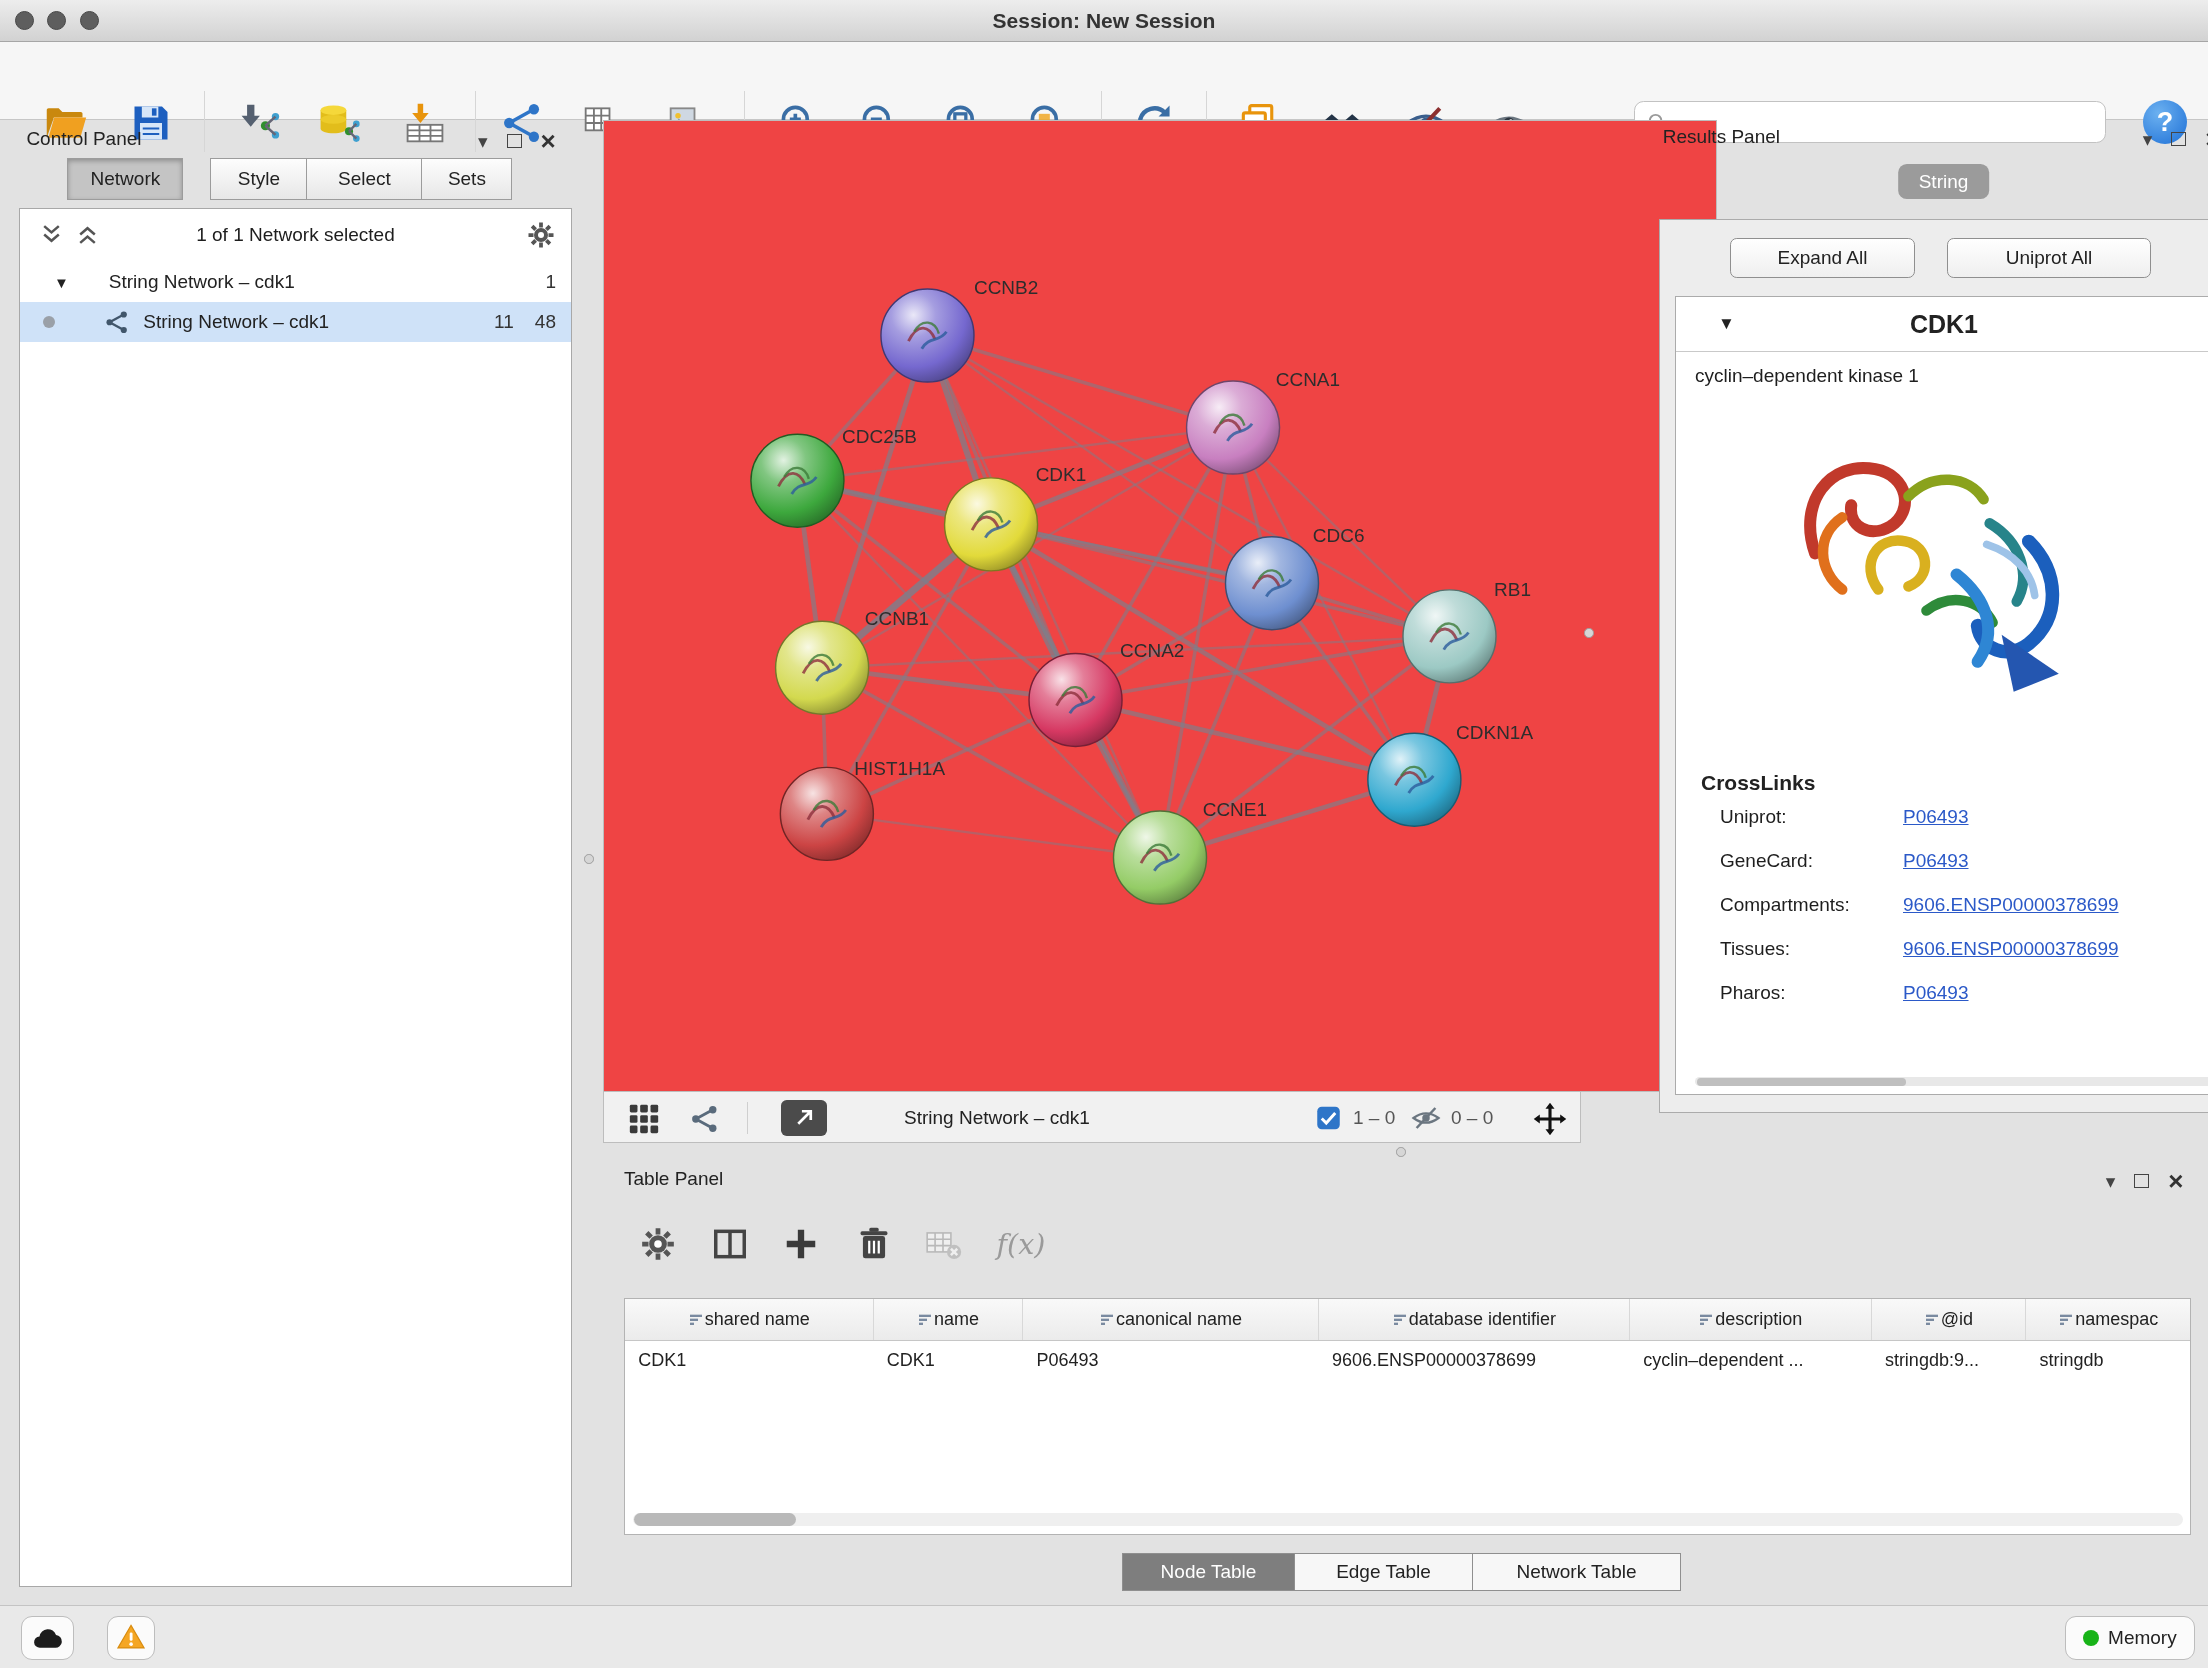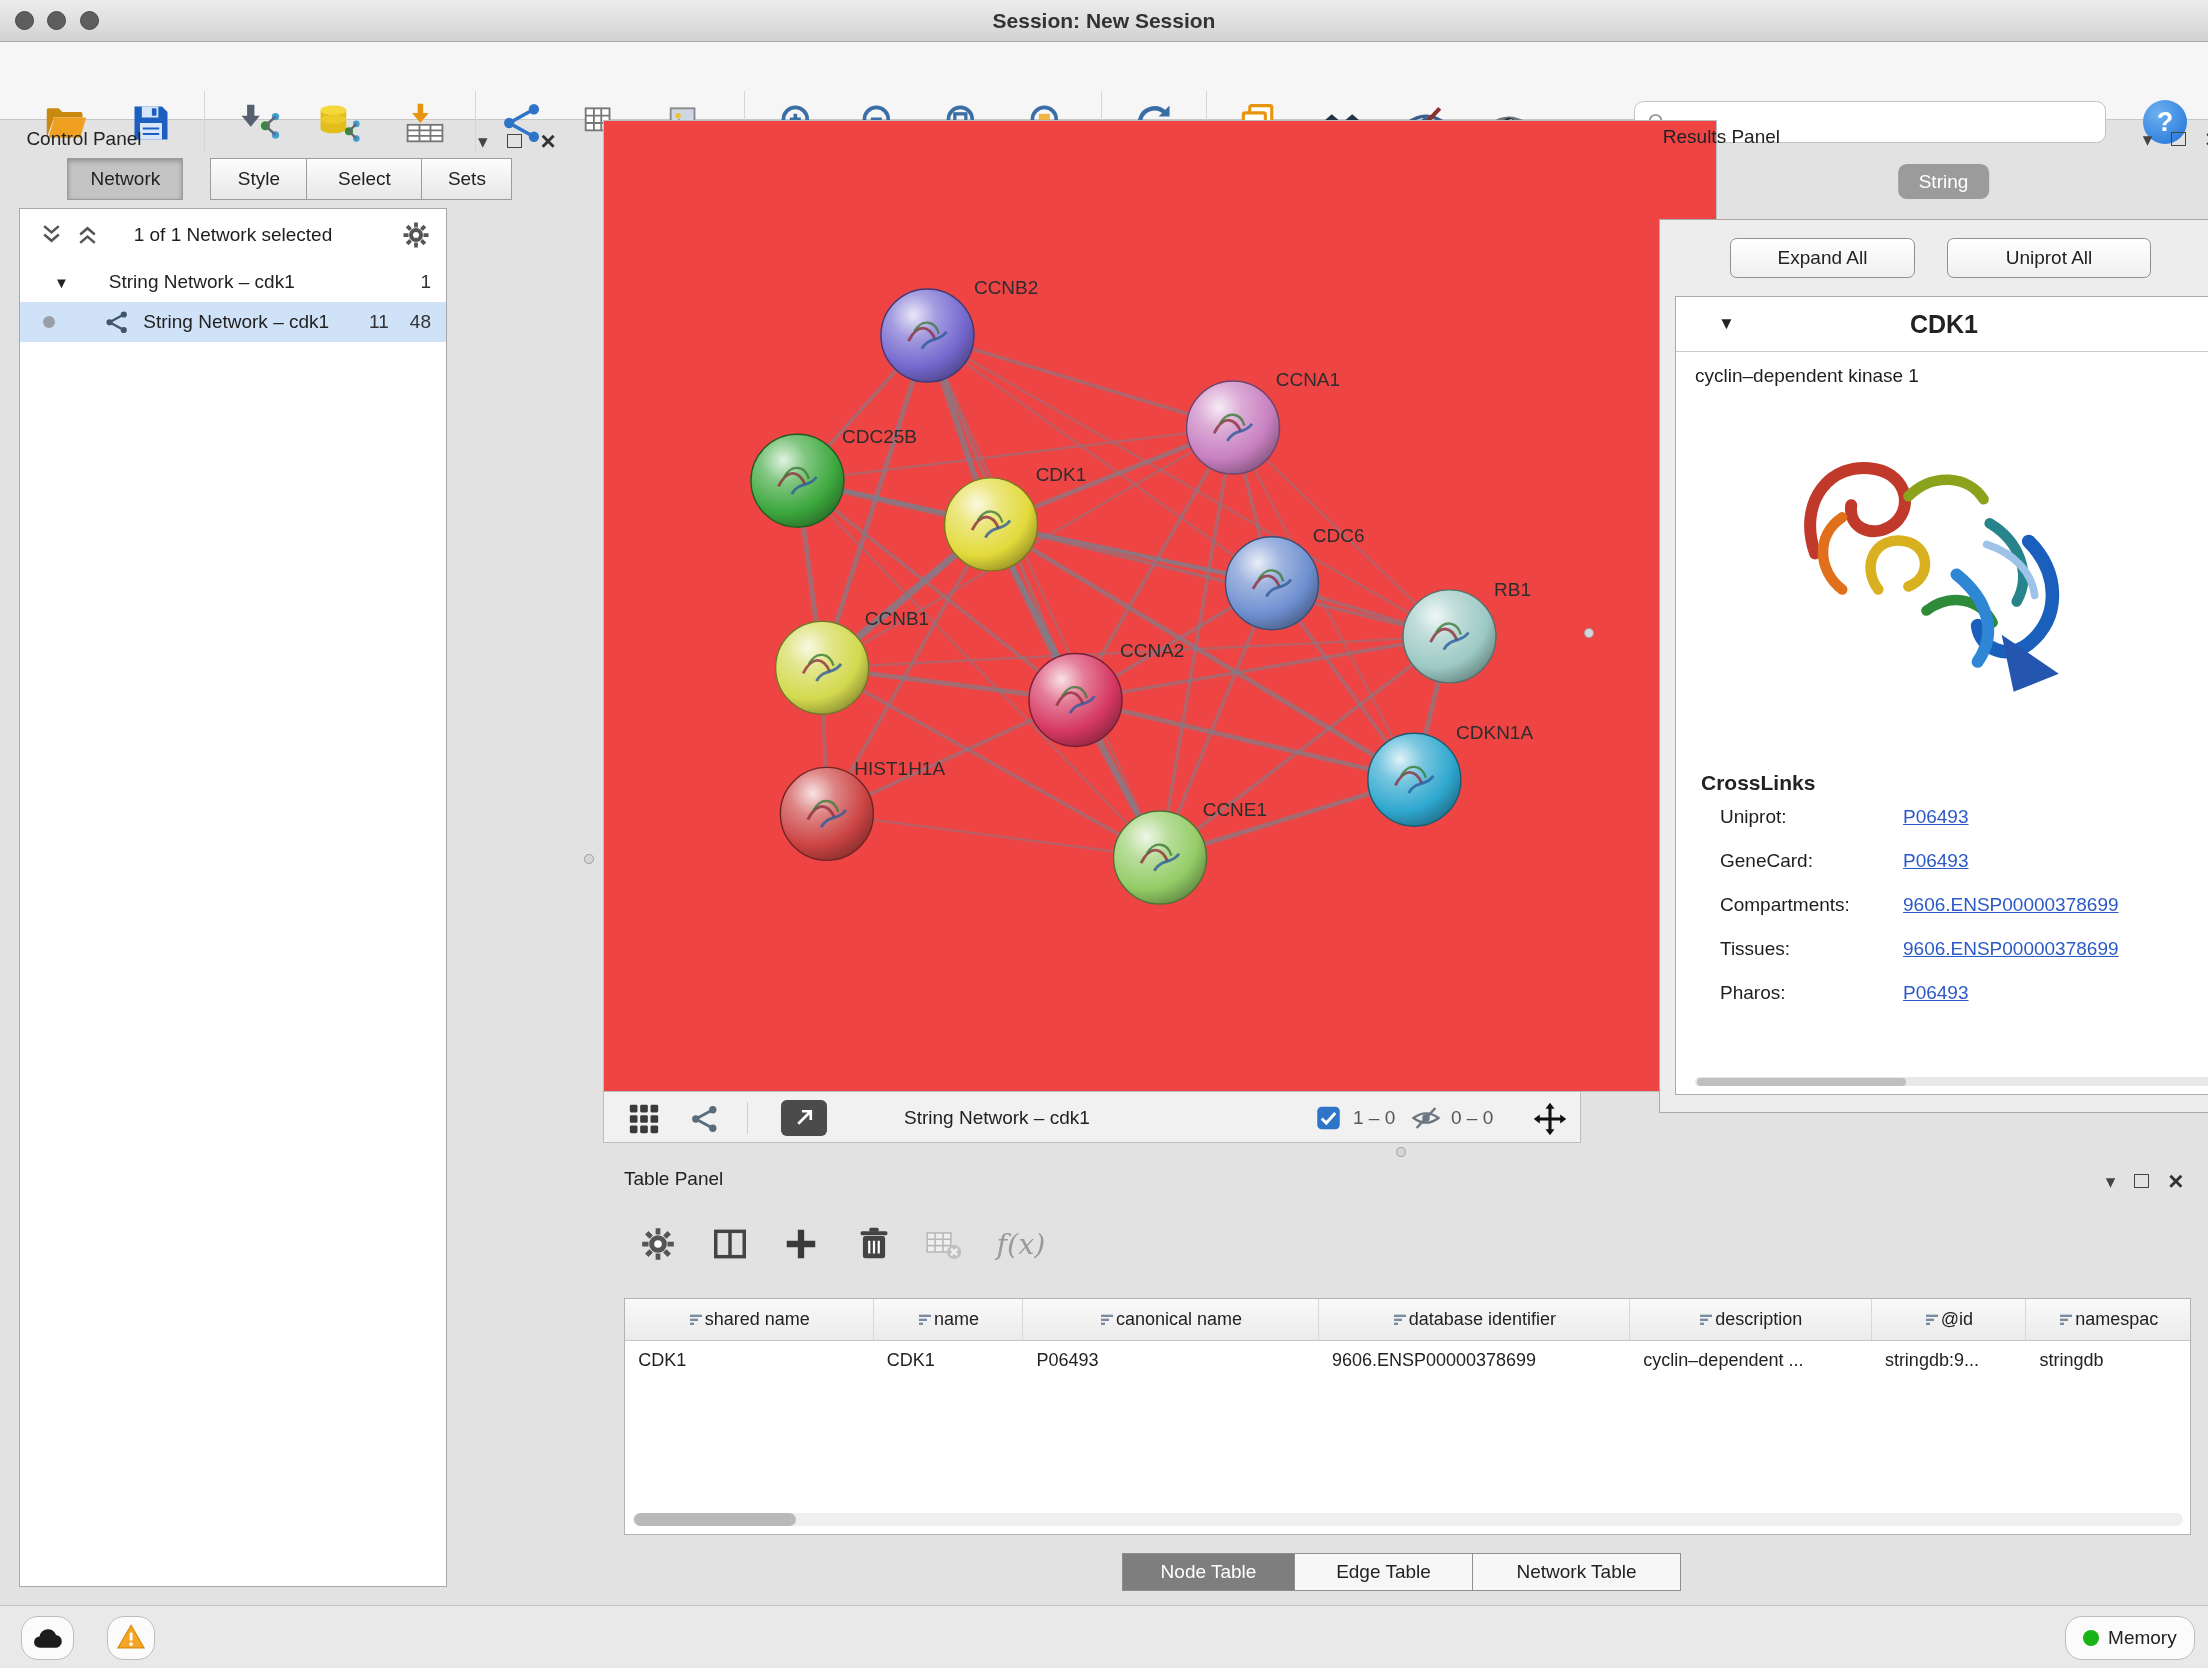--- a/index.html
+++ b/index.html
@@ -30,21 +30,21 @@
 .box-icon{width:15px;height:14.3px;border:1.9px solid #444;display:inline-block}
 .close-icon{font-size:26px;font-weight:bold;color:#333;line-height:1}
 
 
 .control-panel{position:absolute;left:11.4px;top:120px;width:552px;height:1474px}
 .cp-title{position:absolute;left:15px;top:7.6px}
 .control-panel .phead-icons{right:7.6px;top:7.6px}
 .tab{position:absolute;top:0;height:42px;border:1px solid #9c9c9c;background:linear-gradient(#fdfdfd,#e7e7e7);font-size:19px;display:flex;align-items:center;justify-content:center;cursor:pointer}
 .tab.active{background:#c4c4c4;box-shadow:inset 0 1.9px 4.8px rgba(0,0,0,.28)}
 .cp-tabs{position:absolute;left:0;top:38px;width:100%;height:42px}
-.cp-box{position:absolute;left:7.6px;top:88px;width:428px;height:1379px;background:#fff;border:1px solid #a8a8a8}
+.cp-box{position:absolute;left:7.6px;top:88px;width:553px;height:1379px;background:#fff;border:1px solid #a8a8a8}
 .sel-row{position:absolute;left:0;top:5.7px;width:100%;height:40px}
 .chev{position:absolute;top:7.6px;width:25px;height:25px}
 .sel-text{position:absolute;left:0;right:0;top:0;text-align:center;line-height:40px;font-size:19px;color:#1d1d1d}
 .gear-btn{position:absolute;right:15px;top:5.7px;width:30px;height:30px}
 .gear-btn svg,.chev svg{width:100%;height:100%}
 .tree-row{position:absolute;left:0;width:100%;height:40px;display:flex;align-items:center;font-size:19px}
 .tree-row1{top:53px}
 .tree-row2{top:93px;background:#cfe2f8}
 .tri{font-size:15px;color:#222;margin-left:34px}
 .tree-label1{margin-left:40px}
@@ -102,21 +102,21 @@
 .th svg{width:16px;height:16px;flex:0 0 auto}
 .trow{display:flex;height:38px;align-items:center}
 .td{font-size:18px;padding-left:13.3px;overflow:hidden;white-space:nowrap}
 .hscroll{position:absolute;left:7.6px;bottom:7.6px;width:1550px;height:13.3px;background:#efefef;border-radius:6.7px}
 .hthumb{position:absolute;left:1.9px;top:0;width:162px;height:13.3px;background:#b9b9b9;border-radius:6.7px}
 .ttab{position:absolute;top:395px;height:38px;border:1px solid #8f8f8f;background:#f7f7f7;font-size:19px;display:flex;align-items:center;justify-content:center;cursor:pointer}
 .ttab.active{background:#7e7e7e;color:#fff}
 
 
 .statusbar{position:absolute;left:0;top:1605px;width:100%;height:63px;background:#e9e9e9;border-top:1px solid #c4c4c4}
-.sb-btn{position:absolute;top:9.5px;height:44px;border:1px solid #bdbdbd;border-radius:17px;background:#fbfbfb;display:flex;align-items:center;justify-content:center}
+.sb-btn{position:absolute;top:9.5px;height:44px;border:1px solid #bdbdbd;border-radius:11px;background:#fbfbfb;display:flex;align-items:center;justify-content:center}
 .cloud-btn{left:21px;width:53px}
 .warn-btn{left:107px;width:48px}
 .cloud-btn svg{width:34px;height:25px}
 .warn-btn svg{width:30px;height:28.5px}
 .memory-btn{right:13.3px;padding:0 17px;gap:9.5px;font-size:19px}
 .memdot{width:16px;height:16px;border-radius:50%;background:#17b317}
 
 .sdot{position:absolute;width:9.5px;height:9.5px;border-radius:50%;background:#d6d6d6;border:1px solid #9d9d9d}
 </style>
 </head>

